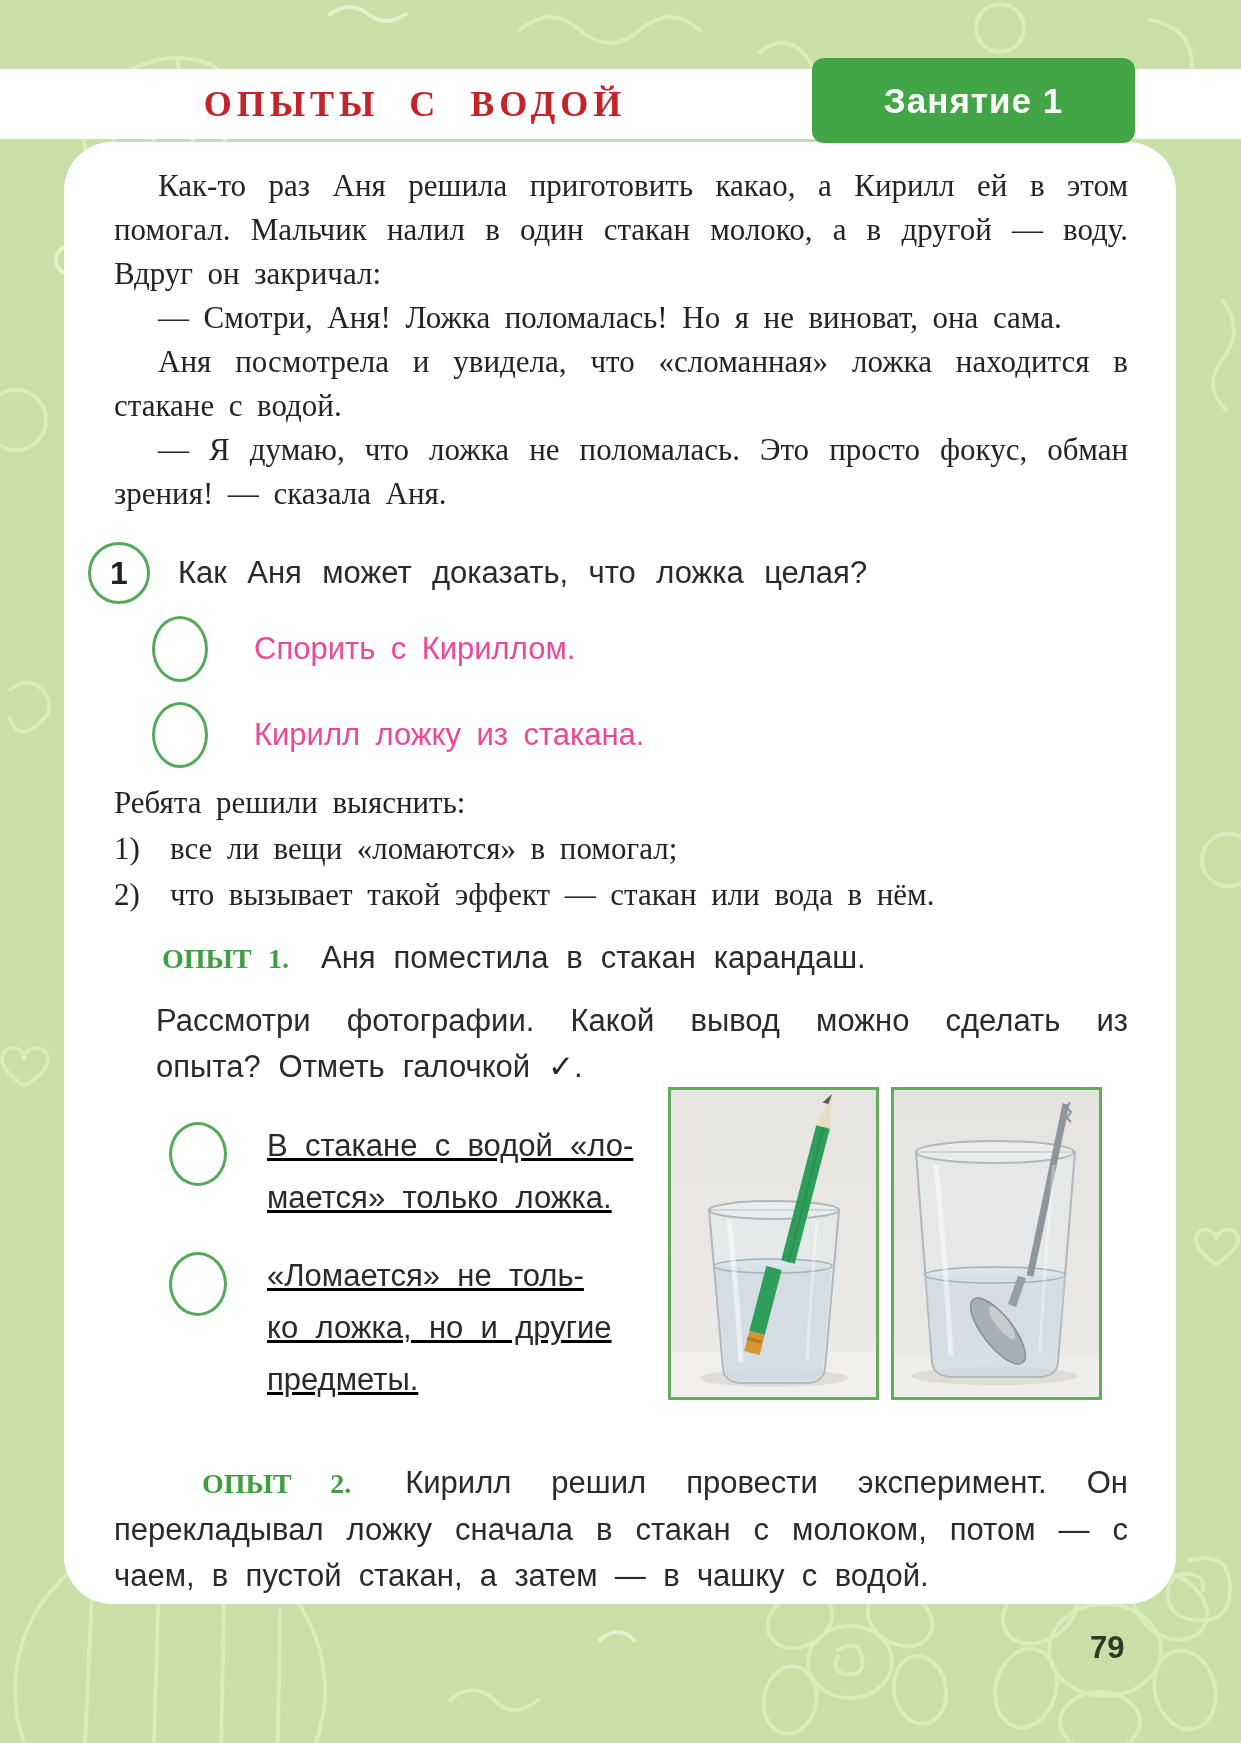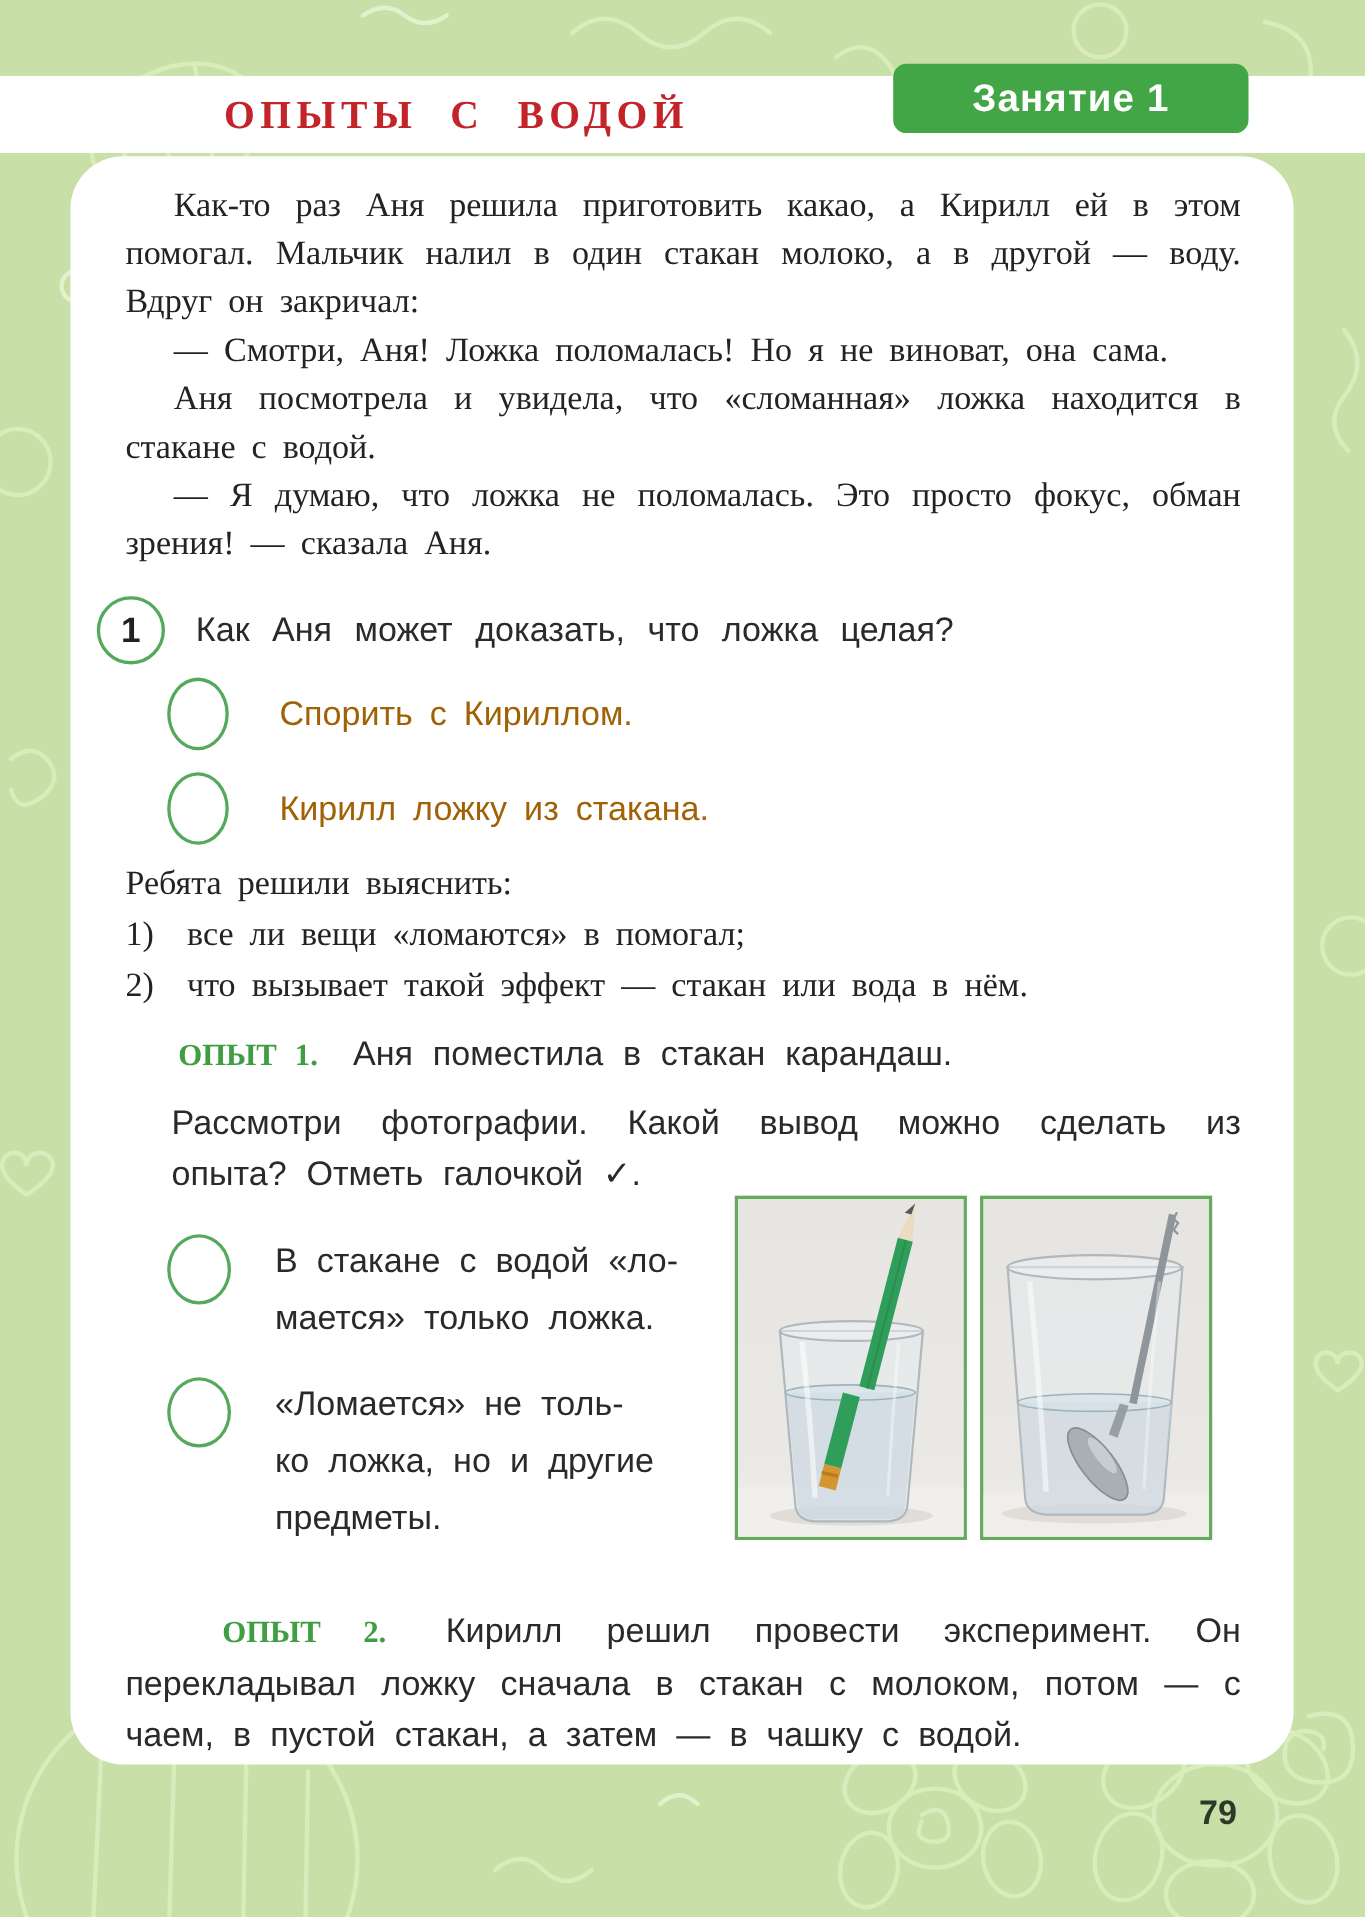--- a/index.html
+++ b/index.html
@@ -15,21 +15,21 @@
     position:absolute;left:0;top:69px;width:1241px;height:70px;
     background:#ffffff;z-index:1;
   }
   .page-title{
     position:absolute;left:0;top:69px;width:830px;height:70px;z-index:2;
     text-align:center;line-height:70px;
     font-family:"Liberation Serif",serif;font-weight:bold;
     font-size:36px;color:#c3242a;letter-spacing:5px;word-spacing:16px;
   }
   .lesson-badge{
-    position:absolute;left:812px;top:58px;width:323px;height:63px;z-index:3;
+    position:absolute;left:812px;top:58px;width:323px;height:85px;z-index:3;
     background:#42a546;border-radius:12px;
     display:flex;align-items:center;justify-content:center;
     color:#ffffff;font-size:35px;font-weight:bold;letter-spacing:1px;
   }
   
   .card{
     position:absolute;left:64px;top:142px;width:1112px;height:1462px;z-index:2;
     background:#ffffff;border-radius:48px;
   }
   
@@ -46,42 +46,42 @@
     display:flex;align-items:center;justify-content:center;
     font-size:32px;font-weight:bold;color:#222;background:#fff;flex:0 0 auto;
   }
   .q-text{font-size:31px;color:#2a2a2a;word-spacing:0.38em;}
   .q1-options{position:absolute;top:474px;left:88px;}
   .opt-row{display:flex;align-items:center;gap:46px;margin-bottom:20px;}
   .opt-circle{
     width:50px;height:60px;border:3px solid #55a95b;border-radius:50%;
     background:#fff;flex:0 0 auto;
   }
-  .opt-label{font-size:31px;color:#a16207;word-spacing:0.22em;text-align:right;}
+  .opt-label{font-size:31px;color:#ec4899;word-spacing:0.22em;text-align:right;}
   
   .findout{
     position:absolute;top:638px;left:50px;width:1014px;
     font-family:"Liberation Serif",serif;font-size:31px;line-height:46px;
     color:#232323;text-align:justify;word-spacing:0.22em;
   }
   .findout .intro{margin:0;}
   .fo-item{position:relative;padding-left:56px;margin:0;}
   .fo-marker{position:absolute;left:0;top:0;}
   
   .exp1-line{position:absolute;top:798px;left:50px;width:1014px;font-size:31px;color:#2a2a2a;word-spacing:0.3em;}
   .green-label{
     font-family:"Liberation Serif",serif;font-weight:bold;color:#3f9e42;
     font-size:28px;margin-right:14px;margin-left:48px;
   }
   .instruction{
     position:absolute;top:856px;left:92px;width:972px;
     font-size:31px;line-height:46px;color:#2a2a2a;
     text-align:justify;word-spacing:0.3em;
   }
-  .exp1-options{position:absolute;top:978px;left:88px;width:478px;}
+  .exp1-options{position:absolute;top:978px;left:105px;width:478px;text-decoration:underline;}
   .exp1-options .opt-row{align-items:flex-start;gap:40px;margin-bottom:26px;}
   .exp1-options .opt-circle{width:52px;height:58px;margin-top:2px;}
   .opt-lines{font-size:31px;line-height:52px;color:#2a2a2a;word-spacing:0.28em;}
   
   .photos{position:absolute;top:945px;left:604px;display:flex;gap:12px;}
   .photo{
     width:205px;height:307px;border:3px solid #66ab5d;background:#e9e7e4;
     box-sizing:content-box;
   }
   .photo svg{display:block;}

